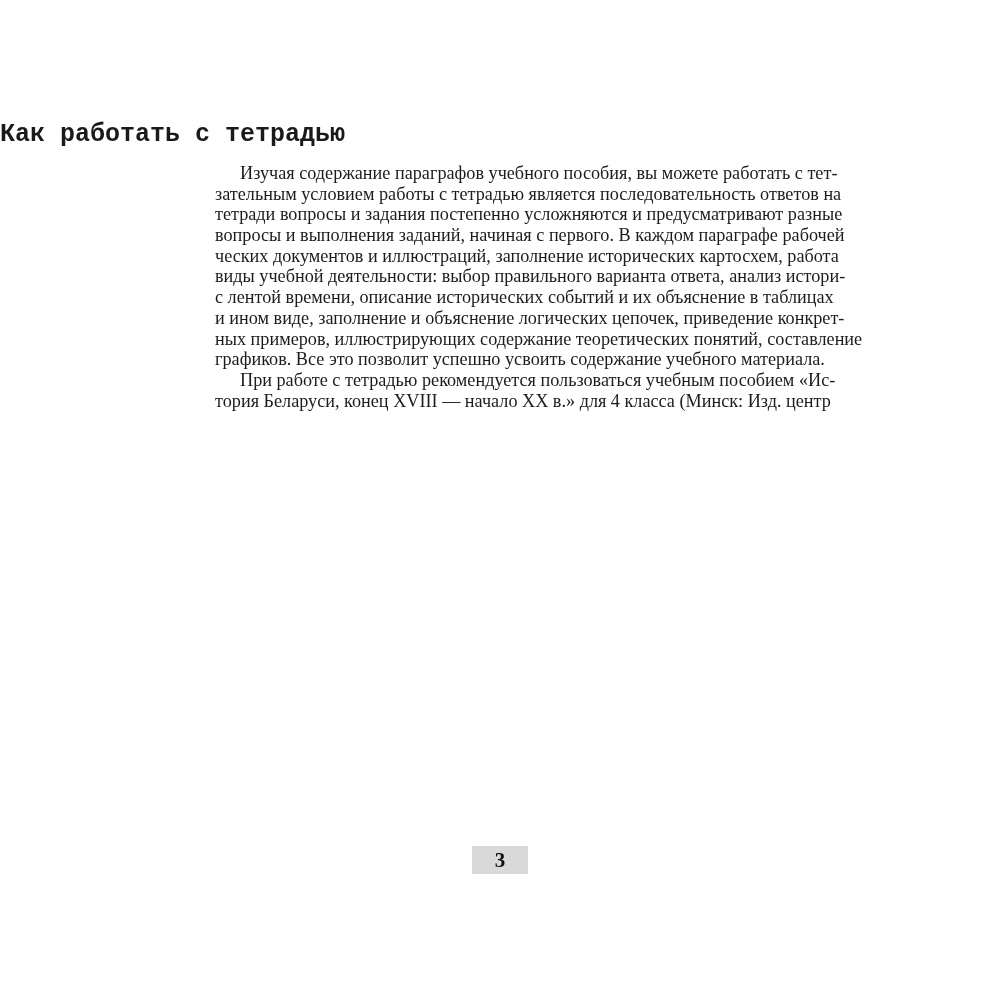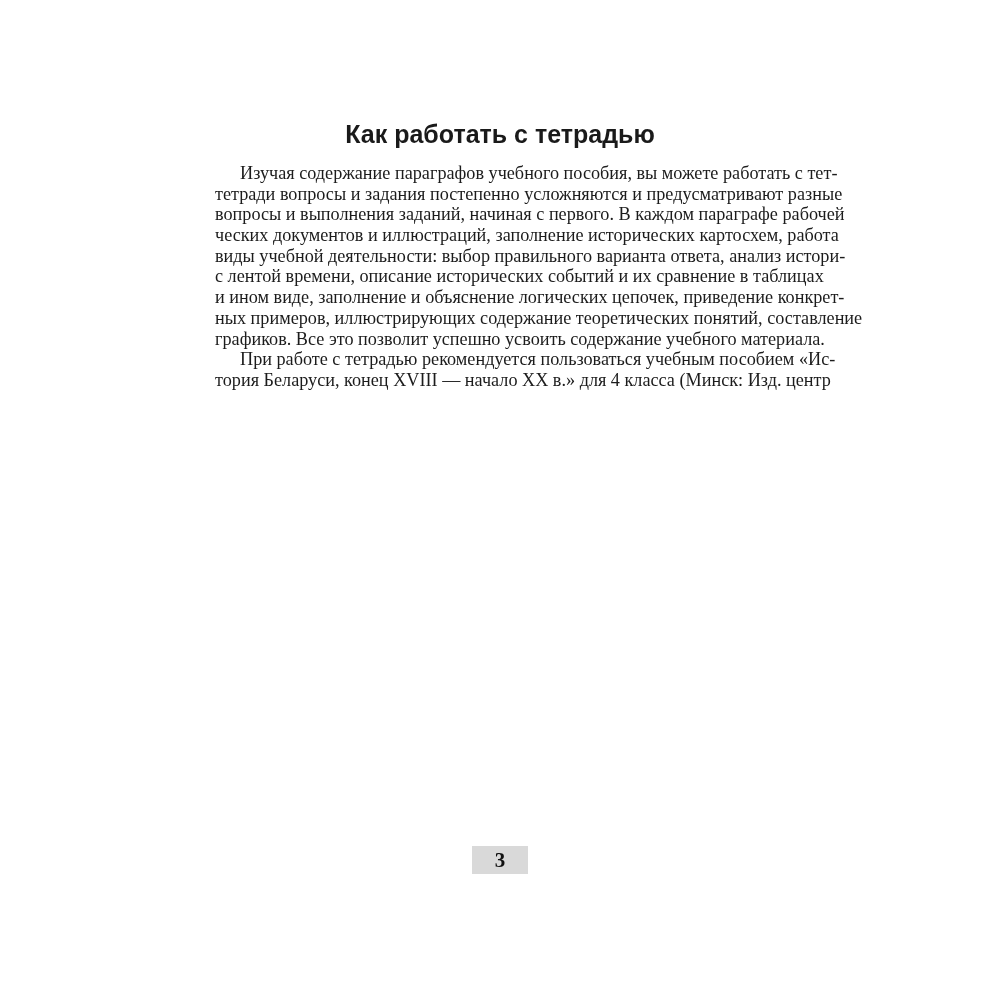--- a/index.html
+++ b/index.html
@@ -17,22 +17,21 @@
       position: absolute;
       left: 0; top: 0;
       width: 1000px; height: 1000px;
       background: #ffffff;
     }
     .title {
       position: absolute;
       left: 0;
       top: 120px;
       width: 1000px;
-      text-align: center;
-      font-family: Liberation Sans, sans-serif;
+      font-family: Liberation Mono, monospace;
       font-weight: bold;
       font-size: 25px;
       color: #1a1a1a;
       letter-spacing: 0px;
       margin: 0;
     }
     .body-text {
       position: absolute;
       left: 183px;
       top: 163px;
@@ -74,25 +73,26 @@
   </style>
 </head>
 <body>
 
 <div class="page">
   <h1 class="title">Как работать с тетрадью</h1>
 
   <div class="body-text">
     <div>
       <span class="line indent">Изучая содержание параграфов учебного пособия, вы можете работать с тет-</span>
+      <span class="line">зательным условием работы с тетрадью является последовательность ответов на</span>
       <span class="line">тетради вопросы и задания постепенно усложняются и предусматривают разные</span>
       <span class="line">вопросы и выполнения заданий, начиная с первого. В каждом параграфе рабочей</span>
       <span class="line">ческих документов и иллюстраций, заполнение исторических картосхем, работа</span>
       <span class="line">виды учебной деятельности: выбор правильного варианта ответа, анализ истори-</span>
-      <span class="line">с лентой времени, описание исторических событий и их сравнение в таблицах</span>
+      <span class="line">с лентой времени, описание исторических событий и их объяснение в таблицах</span>
       <span class="line">и ином виде, заполнение и объяснение логических цепочек, приведение конкрет-</span>
       <span class="line">ных примеров, иллюстрирующих содержание теоретических понятий, составление</span>
       <span class="line last">графиков. Все это позволит успешно усвоить содержание учебного материала.</span>
     </div>
     <div>
       <span class="line indent">При работе с тетрадью рекомендуется пользоваться учебным пособием «Ис-</span>
       <span class="line">тория Беларуси, конец XVIII — начало XX в.» для 4 класса (Минск: Изд. центр</span>
     </div>
   </div>
 

